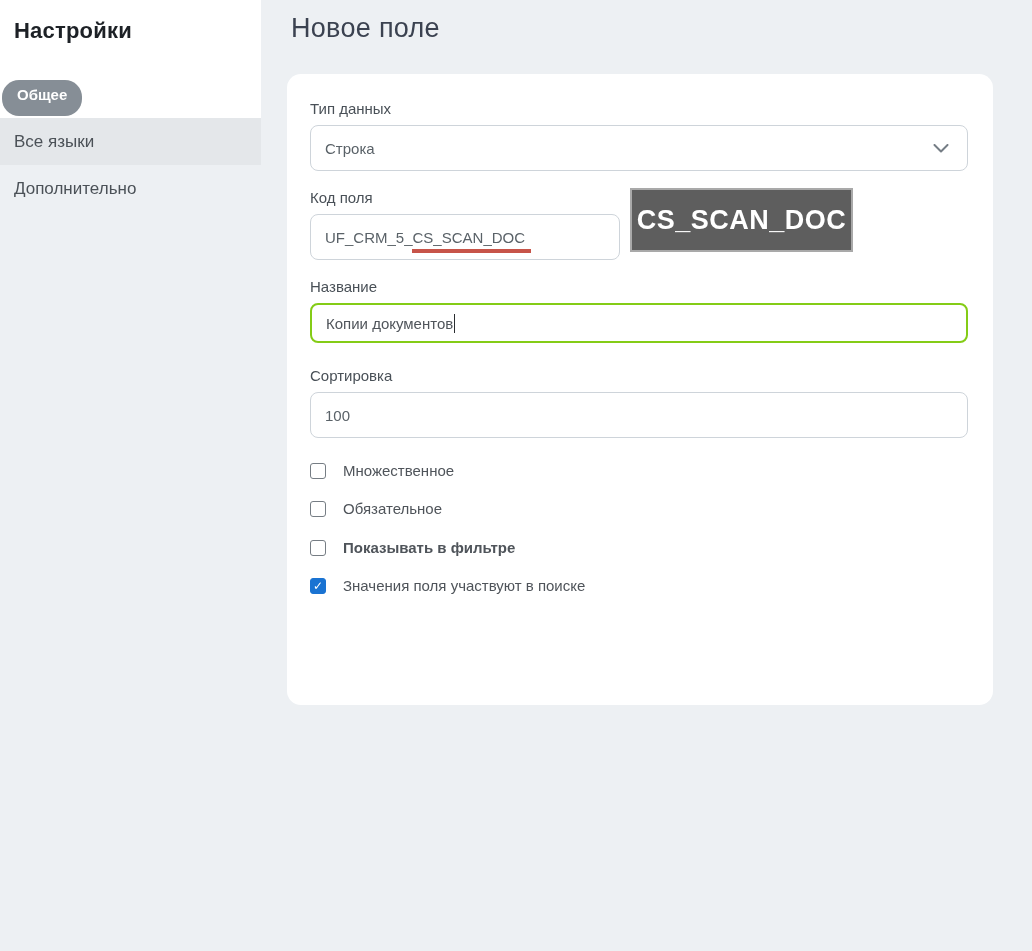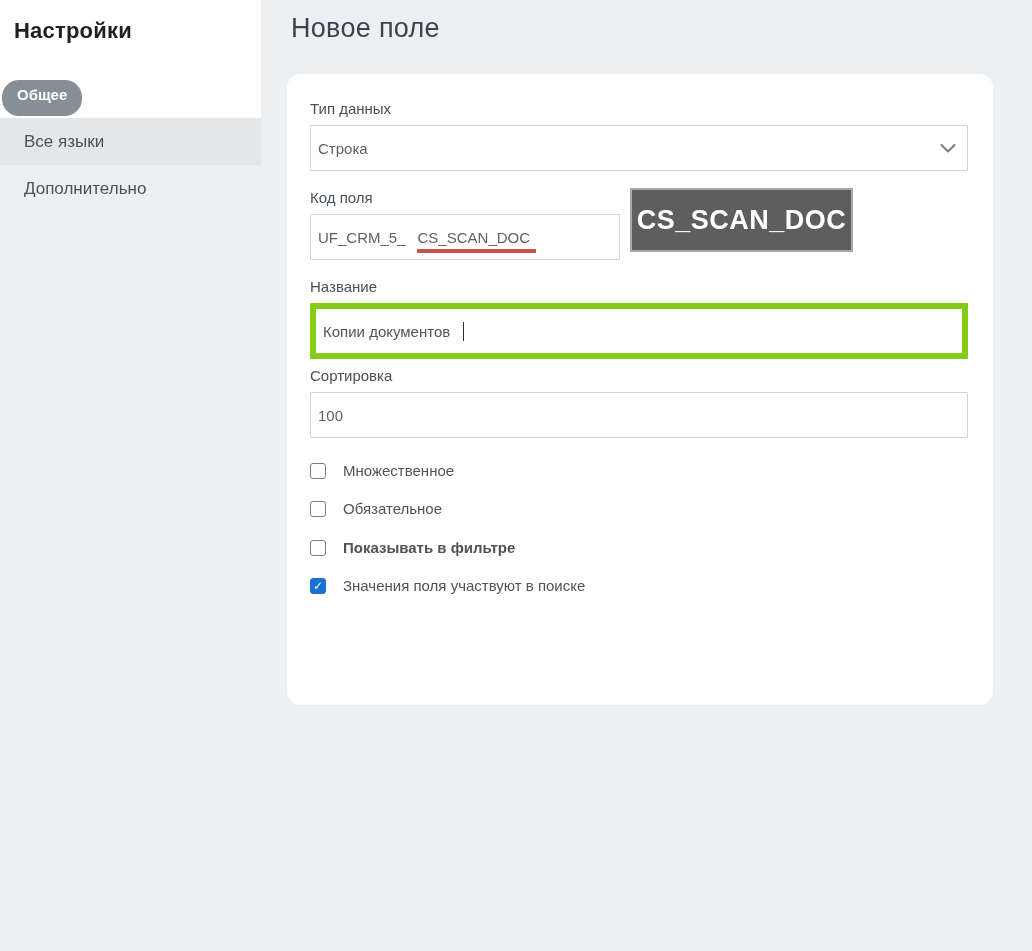--- a/index.html
+++ b/index.html
@@ -28,21 +28,21 @@
     background: #868e96; color: #ffffff;
     font-size: 15px; font-weight: 700;
     padding: 6px 15px 13px 15px;
     border-radius: 17px;
     cursor: pointer;
   }
   .sidebar-item {
     position: absolute; left: 0;
     width: 261px; height: 47px;
     display: flex; align-items: center;
-    padding-left: 24px;
+    padding-left: 14px;
     font-size: 17px; color: #4b5157;
     cursor: pointer;
   }
   .sidebar-item.selected { top: 118px; background: #e4e7ea; }
   .sidebar-item.plain    { top: 165px; background: transparent; }
 
   
   .page-title {
     position: absolute; left: 291px; top: 13px;
     font-size: 27px; font-weight: 300; color: #3b4250;
@@ -57,25 +57,24 @@
     border-radius: 14px;
   }
   .field-label {
     position: absolute; left: 23px;
     font-size: 15px; color: #495057;
   }
   .control {
     position: absolute; left: 23px;
     background: #fff;
     border: 1px solid #ced4da;
-    border-radius: 1px;
+    border-radius: 8px;
     font-size: 15px; color: #5a6268;
     display: flex; align-items: center;
-    padding: 0 7px;
-    gap: 12px;
+    padding: 0 14px;
   }
 
   .lbl-type { top: 26px; }
   .select-type {
     top: 51px; width: 658px; height: 46px;
     justify-content: space-between;
     cursor: pointer;
   }
   .chevron { display: flex; align-items: center; margin-right: 4px; }
 
@@ -95,22 +94,22 @@
     background: #5e5e5e;
     border: 2px solid #a9a9a9;
     color: #ffffff;
     font-size: 27px; font-weight: 600;
     display: flex; align-items: center; justify-content: center;
     letter-spacing: 0.5px;
   }
 
   .lbl-name { top: 204px; }
   .input-name {
-    top: 229px; width: 658px; height: 56px;
-    border: 6px solid #84cc16;
+    top: 229px; width: 658px; height: 40px;
+    border: 2px solid #84cc16;
     color: #50555b;
     cursor: text;
   }
   .caret {
     display: inline-block; width: 1px; height: 19px;
     background: #2a2d30; margin-left: 1px;
     vertical-align: middle;
   }
 
   .lbl-sort { top: 293px; }

